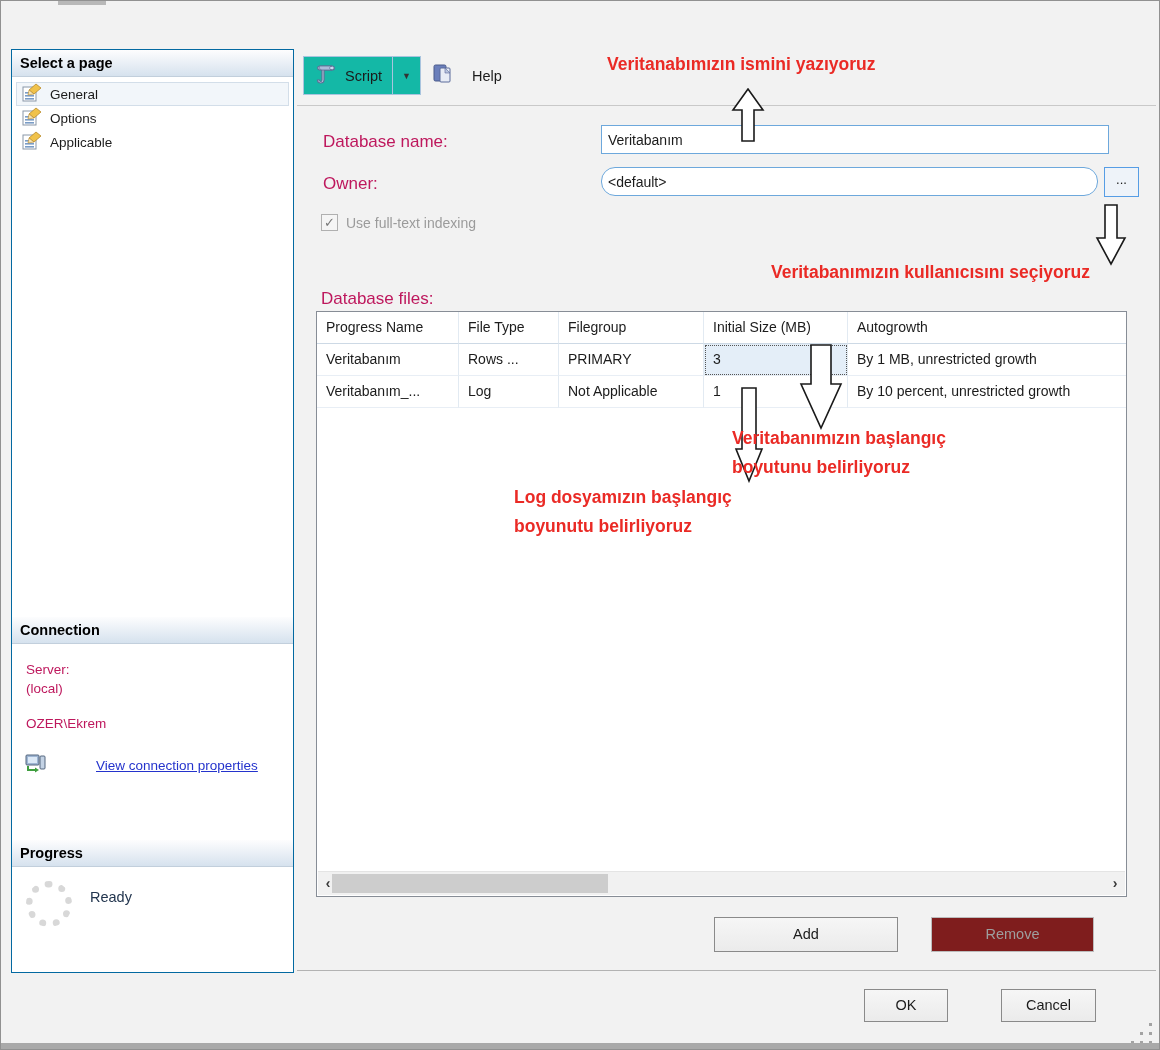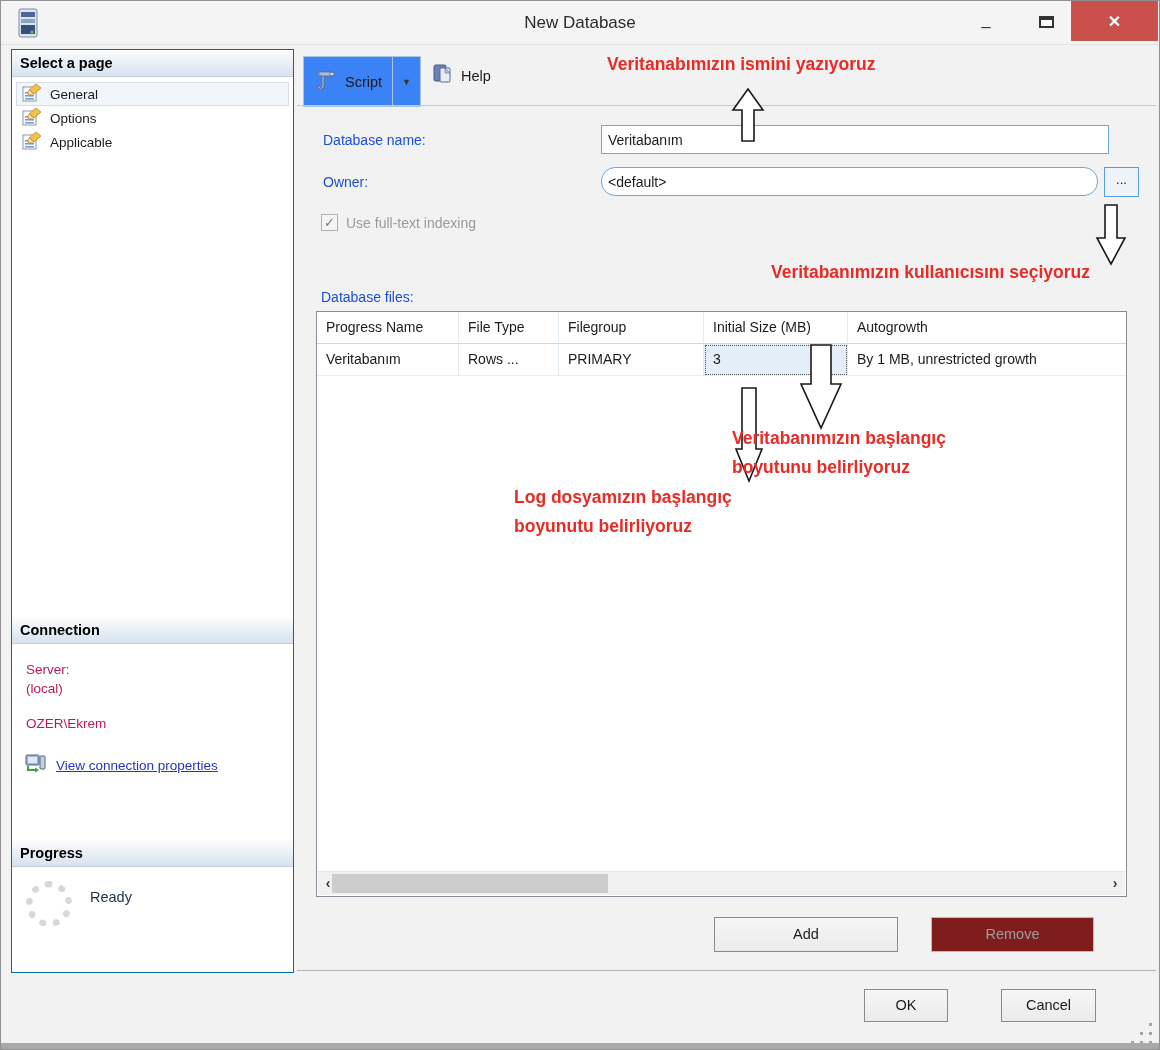--- a/index.html
+++ b/index.html
@@ -24,35 +24,35 @@
   
   #sidebar { position:absolute; left:10px; top:48px; width:283px; height:924px; background:#fff; border:1px solid #0369a1; }
   .sec-header { height:27px; background:linear-gradient(#fdfdfe,#d6e2ee); border-bottom:1px solid #c2cfdc; font-weight:bold; font-size:14.5px; padding:5px 0 0 8px; color:#000; }
   .page-list { padding:5px 4px; }
   .page-item { display:flex; align-items:center; gap:8px; height:24px; padding-left:5px; font-size:13.5px; border:1px solid transparent; }
   .page-item.selected { background:#f2f6fa; border:1px solid #d3dee9; }
   #sec-connection { position:absolute; top:567px; left:0; right:0; }
   #sec-progress  { position:absolute; top:790px; left:0; right:0; }
   .conn-block { margin:16px 0 0 14px; font-size:13.5px; line-height:19px; color:#be185d; }
   #conn-link-row { display:flex; align-items:center; gap:8px; margin:20px 0 0 12px; }
-  #conn-link { font-size:13.5px; color:#2433cc; text-decoration:underline; }
+  #conn-link { font-size:13.5px; color:#2433cc; text-decoration:underline;margin-left:40px; }
   #spinner-row { display:flex; margin:14px 0 0 14px; }
   #spinner { width:46px; height:46px; border:7px dotted #d8d8d8; border-radius:50%; }
   #ready-text { font-size:14.5px; color:#23364f; margin:8px 0 0 18px; }
 
   
   #toolbar-divider { position:absolute; left:296px; right:3px; top:104px; border-top:1px solid #c9c9c9; }
-  #script-split { position:absolute; left:302px; top:55px; height:51px; display:flex; background:#3b82f6; border:1px solid #a9c4de; }
+  #script-split { position:absolute; left:302px; top:55px; height:39px; display:flex; background:#14b8a6; border:1px solid #a9c4de; }
   #script-main { display:flex; align-items:center; gap:7px; padding:0 10px; }
   #script-drop { width:28px; display:flex; align-items:center; justify-content:center; border-left:1px solid #a9c4de; font-size:9px; color:#333; }
-  #help-btn { position:absolute; left:430px; top:55px; height:40px; display:flex; align-items:center; gap:6px; }
+  #help-btn { position:absolute; left:430px; top:55px; height:40px; display:flex; align-items:center; gap:17px; }
   .tool-label { font-size:14.5px; color:#1b1b1b; }
 
   
-  .form-label { position:absolute; font-size:14px; color:#1d4ed8; }
+  .form-label { position:absolute; font-size:17px; color:#be185d; }
   .txt-input { position:absolute; height:29px; border:1px solid #6da8dc; background:#fff; font-size:14px; font-family:"Liberation Sans",sans-serif; padding:0 6px; color:#1b1b1b; }
   #browse-btn { position:absolute; left:1103px; top:166px; width:35px; height:30px; border:1px solid #569de5; background:#eef3f9; font-size:13px; text-align:center; padding-top:4px; }
   #fulltext-box { position:absolute; left:320px; top:213px; width:17px; height:17px; border:1px solid #b0b0b0; background:#f5f5f5; text-align:center; line-height:15px; font-size:13px; color:#787878; }
   #fulltext-label { position:absolute; left:345px; top:214px; font-size:14px; color:#9b9b9b; }
 
   
   #files-table { position:absolute; left:315px; top:310px; width:811px; height:586px; background:#fff; border:1px solid #878d96; }
   .trow { display:grid; grid-template-columns:142px 100px 145px 144px 1fr; height:32px; }
   .trow .cell { font-size:14px; padding:7px 0 0 9px; overflow:hidden; white-space:nowrap; border-right:1px solid #e2eaf2; }
   #thead .cell { border-bottom:1px solid #cdd9e5; color:#1c1c1c; }
@@ -77,41 +77,20 @@
   
   .red-note { position:absolute; color:#ea2a25; font-weight:bold; font-size:17.5px; white-space:nowrap; z-index:6; line-height:29px; }
   .paint-arrow { position:absolute; z-index:5; }
 </style>
 </head>
 <body>
 
 <div id="win">
 
   <div id="top-sliver"></div>
-  <div id="titlebar">
-    <span id="titlebar-icon">
-      <svg width="22" height="30" viewBox="0 0 22 30">
-        <rect x="2" y="1" width="18" height="28" rx="2" fill="#dce4f0" stroke="#7d8aa8"></rect>
-        <rect x="4" y="4" width="14" height="5" fill="#4f6693"></rect>
-        <rect x="4" y="11" width="14" height="4" fill="#8fa3c4"></rect>
-        <rect x="4" y="17" width="14" height="9" fill="#35507e"></rect>
-        <circle cx="15" cy="24" r="1.6" fill="#7ac143"></circle>
-      </svg>
-    </span>
-    <div id="title-text">New Database</div>
-    <div id="btn-min" class="winbtn">
-        <span>–</span>
-      </div>
-    <div id="btn-max" class="winbtn">
-        <span class="maxbox"></span>
-      </div>
-    <div id="btn-close" class="winbtn">
-        <span>✕</span>
-      </div>
-  </div>
 
   <div id="sidebar">
     <div class="sec-header">Select a page</div>
     <div class="page-list">
       <div class="page-item selected">
         <span>
           <svg width="20" height="20" viewBox="0 0 20 20">
             <rect x="1" y="4" width="13" height="14" fill="#fff" stroke="#8a97a8"></rect>
             <rect x="3" y="9" width="9" height="1.6" fill="#7a9cc6"></rect>
               <rect x="3" y="12" width="9" height="1.6" fill="#7a9cc6"></rect>
@@ -225,20 +204,27 @@
       <div class="cell">Initial Size (MB)</div>
       <div class="cell" style="border-right:none;">Autogrowth</div>
     </div>
     <div class="trow data-row">
       <div class="cell">Veritabanım</div>
       <div class="cell">Rows ...</div>
       <div class="cell">PRIMARY</div>
       <div class="cell selected">3</div>
       <div class="cell" style="border-right:none;">By 1 MB, unrestricted growth</div>
     </div>
+    <div class="trow data-row">
+      <div class="cell">Veritabanım_...</div>
+      <div class="cell">Log</div>
+      <div class="cell">Not Applicable</div>
+      <div class="cell">1</div>
+      <div class="cell" style="border-right:none;">By 10 percent, unrestricted growth</div>
+    </div>
     <div id="hscroll">
       <div id="scroll-left" class="scroll-arrow">‹</div>
       <div id="scroll-thumb"></div>
       <div id="scroll-right" class="scroll-arrow">›</div>
     </div>
   </div>
 
   <div id="add-btn" class="btn">Add</div>
   <div id="remove-btn" class="btn">Remove</div>
   <div id="pane-bottom-line"></div>

